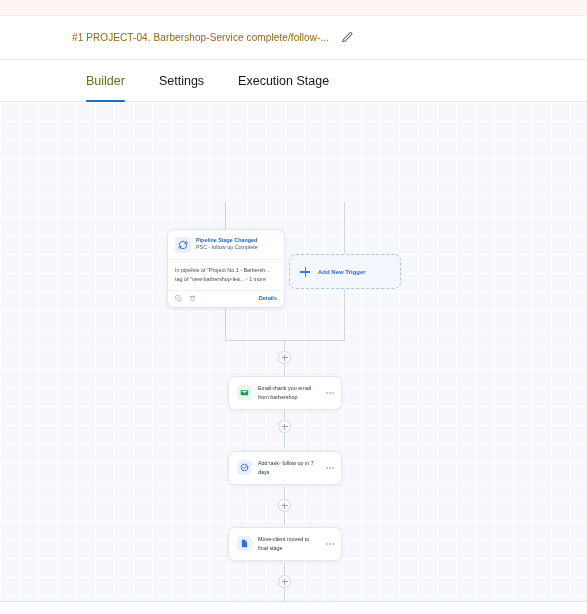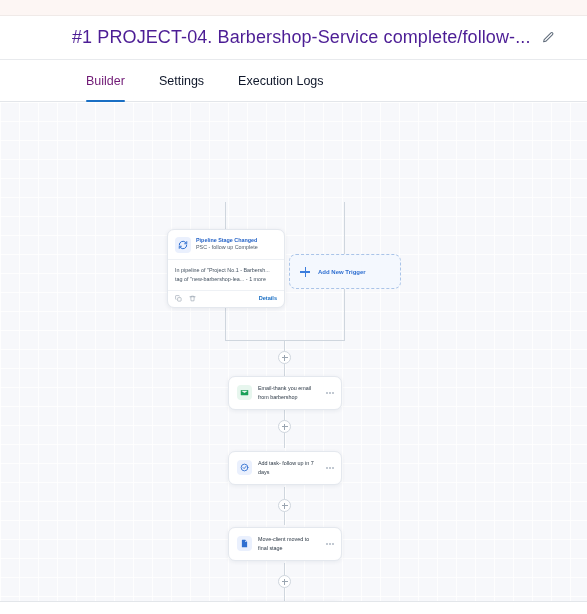--- a/index.html
+++ b/index.html
@@ -31,22 +31,22 @@
   .title-bar {
     height: 44px;
     flex: none;
     background: #ffffff;
     border-bottom: 1px solid #e8eaed;
     display: flex;
     align-items: center;
     padding-left: 72px;
   }
   .title-text {
-    font-size: 18px;
-    color: #4c1d95;
+    font-size: 10px;
+    color: #a16207;
     letter-spacing: .1px;
     white-space: nowrap;
   }
   .edit-icon {
     margin-left: 10px;
     width: 16px;
     height: 16px;
     display: flex;
     align-items: center;
     justify-content: center;
@@ -68,21 +68,21 @@
   }
   .tab {
     display: flex;
     align-items: center;
     font-size: 12.5px;
     color: #0f172a;
     cursor: pointer;
     position: relative;
     white-space: nowrap;
   }
-  .tab.active { color: #701a75; }
+  .tab.active { color: #4d7c0f; }
   .tab.active::after {
     content: "";
     position: absolute;
     left: 0; right: 0; bottom: -1px;
     height: 2.5px;
     background: #1a6fc4;
     border-radius: 2px;
   }
 
   
@@ -318,21 +318,21 @@
   </div>
 
   <div class="tab-bar">
     <div class="tab active">
       <span>Builder</span>
     </div>
     <div class="tab">
       <span>Settings</span>
     </div>
     <div class="tab">
-      <span>Execution Logs</span>
+      <span>Execution Stage</span>
     </div>
   </div>
 
   <div class="canvas">
     <div class="canvas-inner">
 
       <div class="vline" style="left:225px; top:100px; height:138px;"></div>
       <div class="vline" style="left:344px; top:100px; height:138px;"></div>
       <div class="hline" style="left:225px; top:238px; width:120px;"></div>
       <div class="vline" style="left:284px; top:238px; height:36px;"></div>

